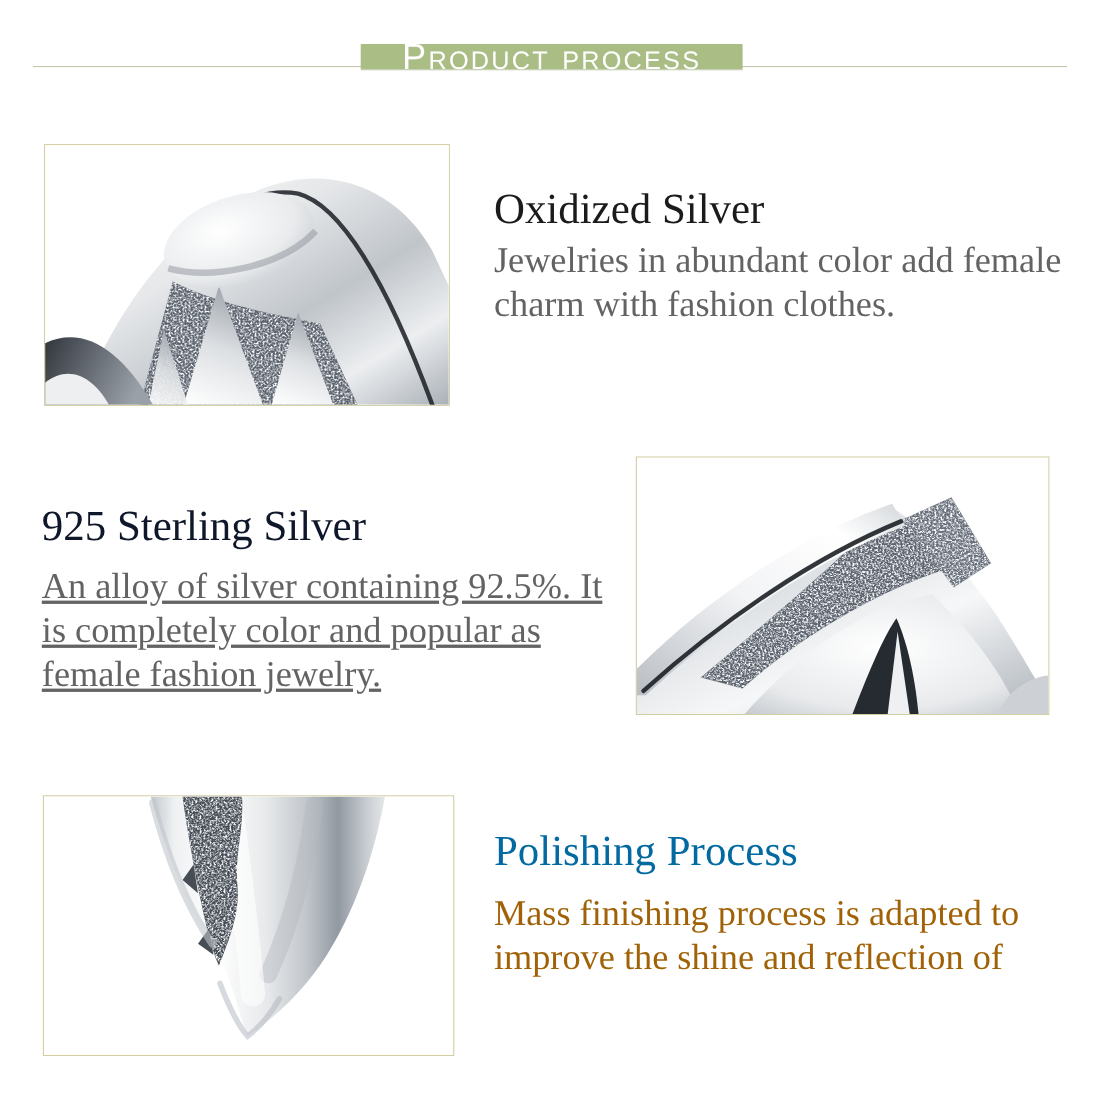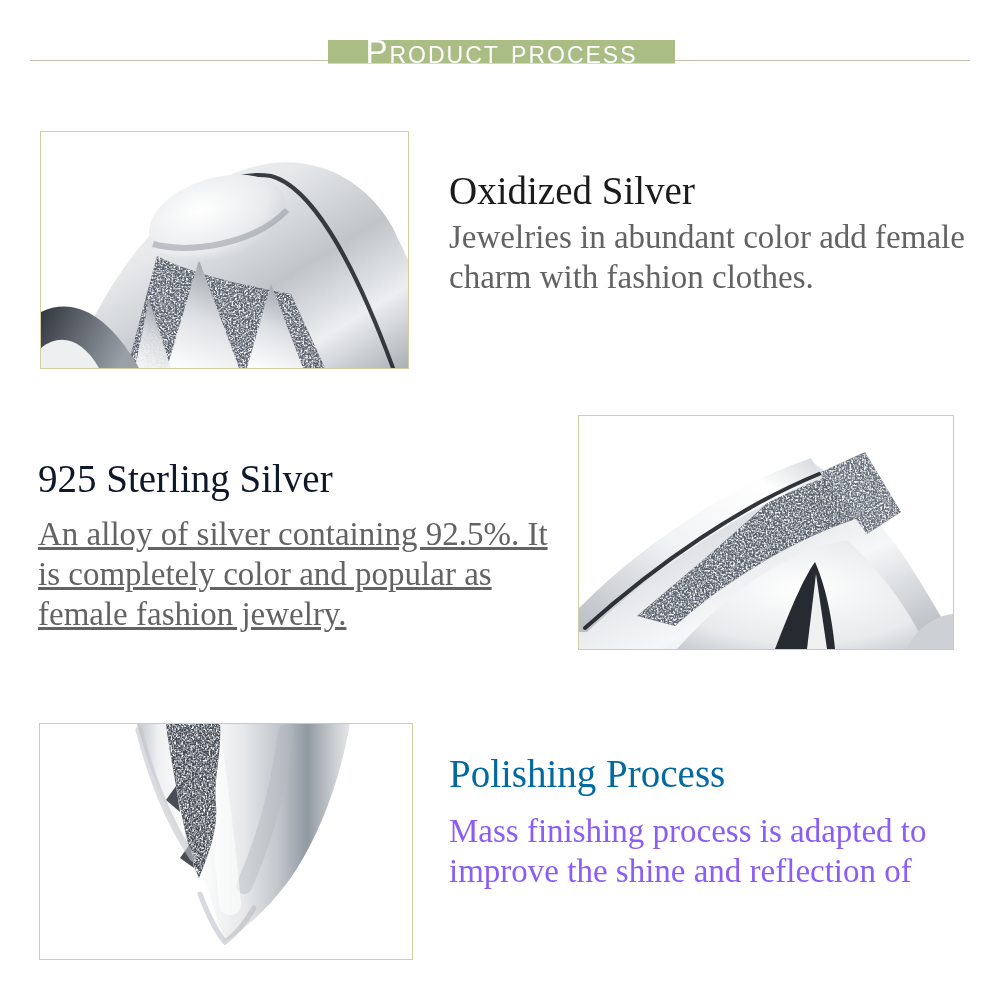--- a/index.html
+++ b/index.html
@@ -178,17 +178,17 @@
     <path d="M126,0 L180,0 C182,30 173,54 176,82 C178,106 168,132 159,154 C150,134 145,106 139,78 C134,50 129,24 126,0 Z" fill="#ced3d8" filter="url(#sp3)"></path>
     <path d="M136,62 L126,76 L140,88 Z" fill="#474d55"></path>
     <path d="M150,120 L140,134 L154,144 Z" fill="#474d55"></path>
     <path d="M99,6 C112,56 130,100 153,134" stroke="#c2c7cc" stroke-width="7" opacity="0.6" fill="none" stroke-linecap="round"></path>
     <path d="M160,170 C170,196 178,210 185,218 C196,210 206,198 214,184" stroke="#aeb4bb" stroke-width="5" opacity="0.5" fill="none" stroke-linecap="round"></path>
   </svg>
 </figure>
 
 <div class="text-block t3">
   <h2 class="heading" style="color: #0369a1;">Polishing Process</h2>
-  <p class="body" style="color: #8b5cf6;">
+  <p class="body" style="color: #a16207;">
     <span class="line">Mass finishing process is adapted to</span>
     <span class="line">improve the shine and reflection of</span>
   </p>
 </div>
 
 </body></html>

